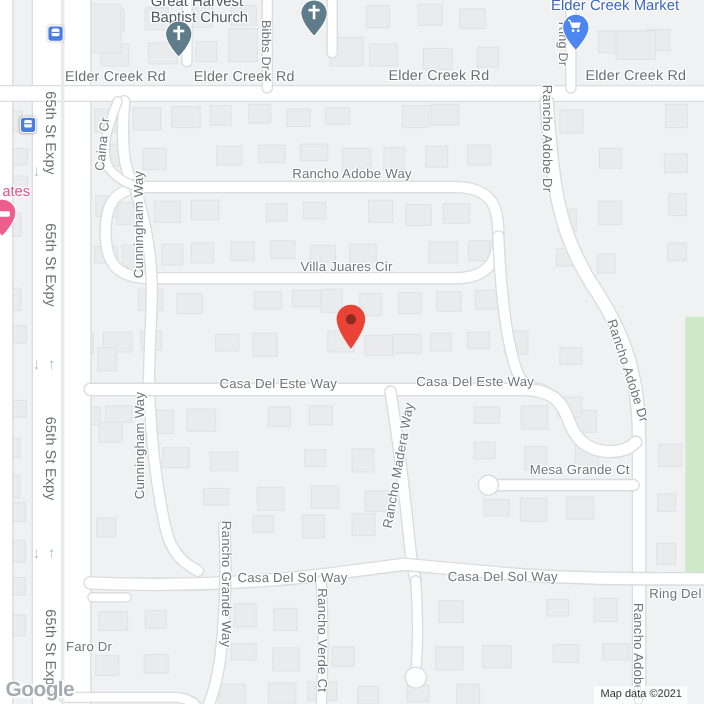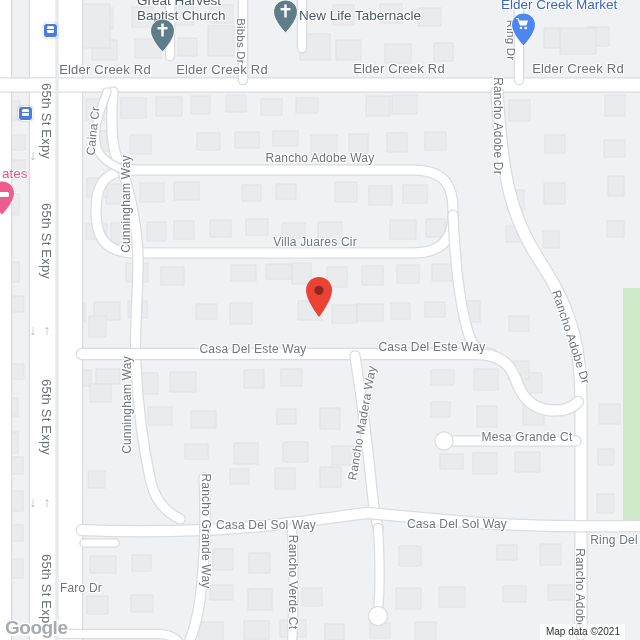--- a/index.html
+++ b/index.html
@@ -253,21 +253,21 @@
 
   <div class="lbl rot90 major" style="left:46px;top:121px">65th St Expy</div>
   <div class="lbl rot90 major" style="left:46px;top:241px">65th St Expy</div>
   <div class="lbl rot90 major" style="left:46px;top:417px">65th St Expy</div>
   <div class="lbl rot90 major" style="left:46px;top:592px">65th St Expy</div>
 
   <div class="lbl" style="left:320px;top:158px">Rancho Adobe Way</div>
   <div class="lbl" style="left:315px;top:242px">Villa Juares Cir</div>
   <div class="lbl" style="left:253px;top:349px">Casa Del Este Way</div>
   <div class="lbl" style="left:432px;top:347px">Casa Del Este Way</div>
-  <div class="lbl" style="left:527px;top:437px">Mesa Grande Ct</div>
+  <div class="lbl" style="left:527px;top:427px">Mesa Grande Ct</div>
   <div class="lbl" style="left:266px;top:525px">Casa Del Sol Way</div>
   <div class="lbl" style="left:457px;top:524px">Casa Del Sol Way</div>
   <div class="lbl" style="left:614px;top:540px">Ring Del</div>
   <div class="lbl" style="left:81px;top:588px">Faro Dr</div>
 
   <div class="lbl rot90" style="left:241px;top:41px;font-size:11.5px">Bibbs Dr</div>
   <div class="lbl rot90" style="left:511px;top:40px;font-size:11.5px">Ring Dr</div>
   <div class="lbl rot90" style="left:498px;top:126px">Rancho Adobe Dr</div>
   <div class="lbl" style="left:571px;top:337px;transform:translate(-50%,-50%) rotate(72deg)">Rancho Adobe Dr</div>
   <div class="lbl rot90" style="left:580px;top:597px">Rancho Adobe Dr</div>
@@ -275,21 +275,20 @@
   <div class="lbl rot90" style="left:293px;top:582px">Rancho Verde Ct</div>
   <div class="lbl" style="left:362px;top:423px;transform:translate(-50%,-50%) rotate(-80deg)">Rancho Madera Way</div>
   <div class="lbl rotm90" style="left:126px;top:204px">Cunningham Way</div>
   <div class="lbl rotm90" style="left:127px;top:405px">Cunningham Way</div>
   <div class="lbl" style="left:93px;top:131px;transform:translate(-50%,-50%) rotate(-84deg)">Caina Cr</div>
 
   <div class="poi" style="left:137px;top:-7px;line-height:15px">
     <div>Great Harvest</div>
     <div>Baptist Church</div>
   </div>
-  <div class="poi" style="left:299px;top:8px">New Life Tabernacle</div>
   <div class="poi blue" style="left:501px;top:-3px">Elder Creek Market</div>
   <div class="poi pink" style="left:2px;top:166px">ates</div>
 
   <svg class="pin" style="left:150px;top:19px" width="25" height="33" viewBox="0 0 25 33">
     <path d="M12.5 0C5.8 0 .5 5.3.5 12c0 8.8 12 21 12 21s12-12.2 12-21C24.5 5.3 19.2 0 12.5 0z" fill="#5f7c8a" stroke="#fff" stroke-width="1"></path>
     <rect x="11.3" y="4.5" width="2.4" height="13" fill="#fff"></rect>
       <rect x="7.5" y="8" width="10" height="2.4" fill="#fff"></rect>
   </svg>
   <svg class="pin" style="left:273px;top:0px" width="25" height="33" viewBox="0 0 25 33">
     <path d="M12.5 0C5.8 0 .5 5.3.5 12c0 8.8 12 21 12 21s12-12.2 12-21C24.5 5.3 19.2 0 12.5 0z" fill="#5f7c8a" stroke="#fff" stroke-width="1"></path>

